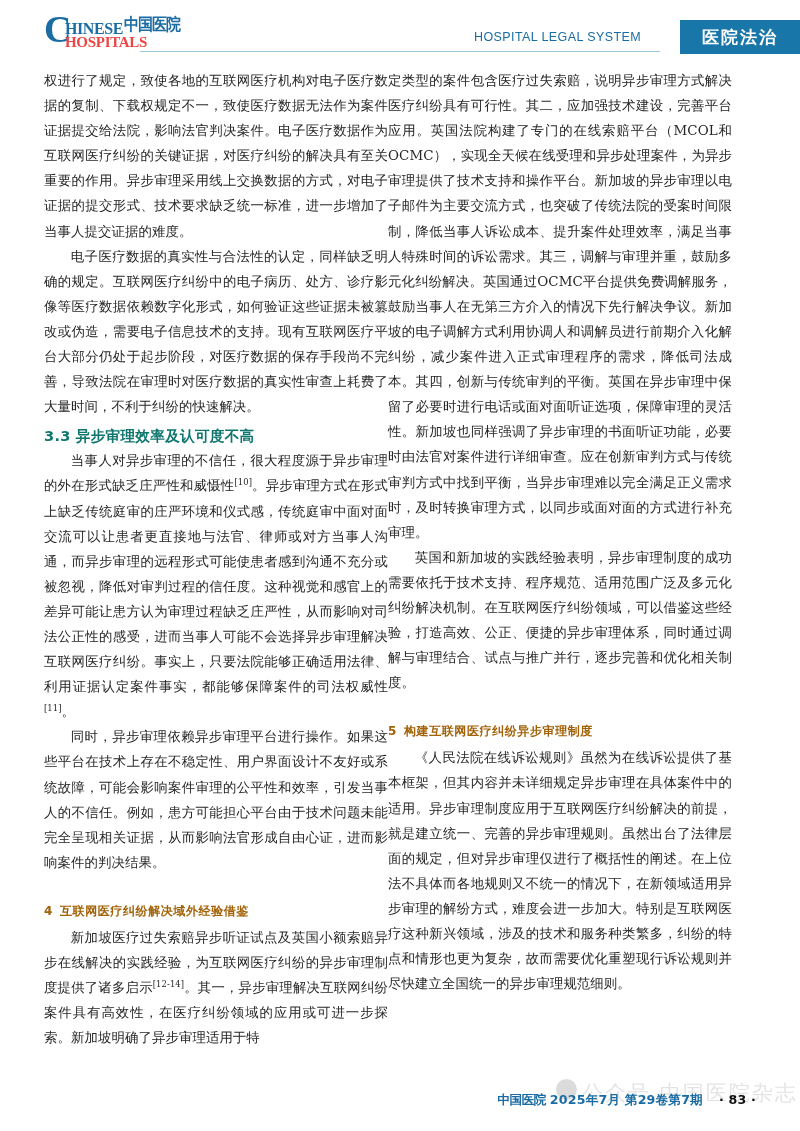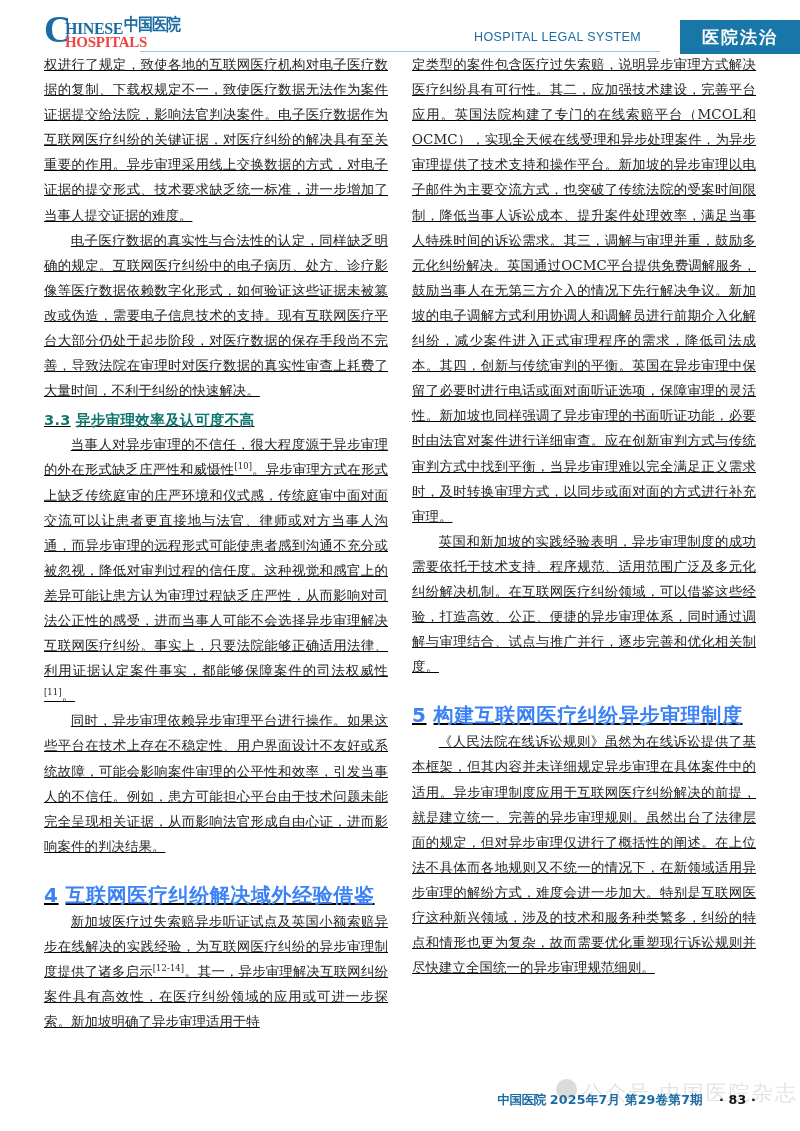--- a/index.html
+++ b/index.html
@@ -109,27 +109,25 @@
     color: #ffffff;
     font-family: "DejaVu Sans", sans-serif;
     font-weight: bold;
     font-size: 17px;
     letter-spacing: 2px;
   }
 
   
   .columns {
     position: absolute;
-    top: 52px;
+    top: 68px;
     left: 44px;
     width: 712px;
     height: 990px;
     display: flex;
-    gap: 24px;
-    text-decoration: underline;
   }
   .col {
     width: 344px;
   }
 
   p.para {
     margin: 0;
     font-family: "DejaVu Serif", "Liberation Serif", serif;
     font-size: 13.4px;
     line-height: 25.1px;
@@ -153,23 +151,23 @@
     font-family: "DejaVu Sans", "Liberation Sans", sans-serif;
     font-size: 14.6px;
     font-weight: bold;
     color: #0f766e;
     line-height: 25px;
     letter-spacing: 0.3px;
   }
   h2.sec-main {
     margin: 22px 0 0 0;
     font-family: "DejaVu Sans", "Liberation Sans", sans-serif;
-    font-size: 20px;
-    font-weight: bold;
-    color: #3b82f6;
+    font-size: 12px;
+    font-weight: bold;
+    color: #a16207;
     line-height: 28px;
     letter-spacing: 0.6px;
   }
   h2.sec-main .num { margin-right: 7px; }
   h3.sec .num { margin-right: 5px; }
 
   
   .page-footer {
     position: absolute;
     left: 0;

